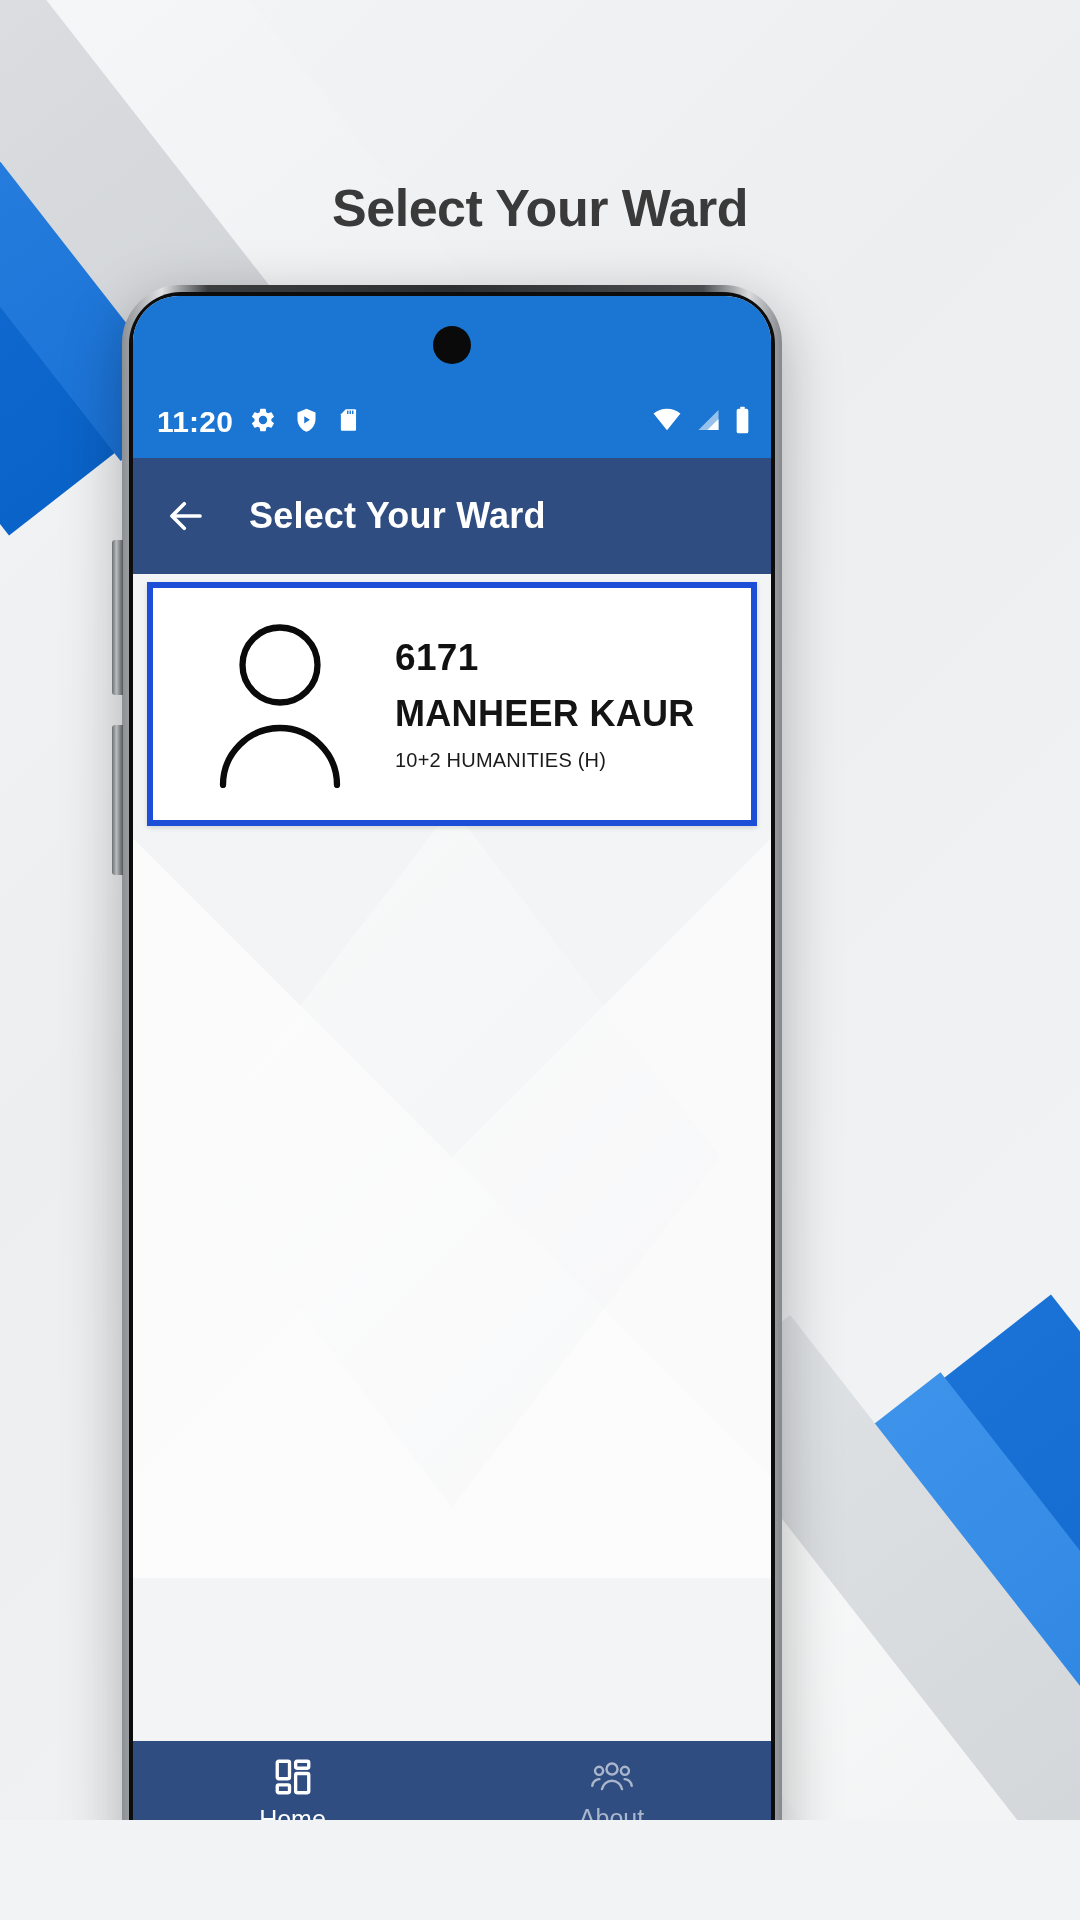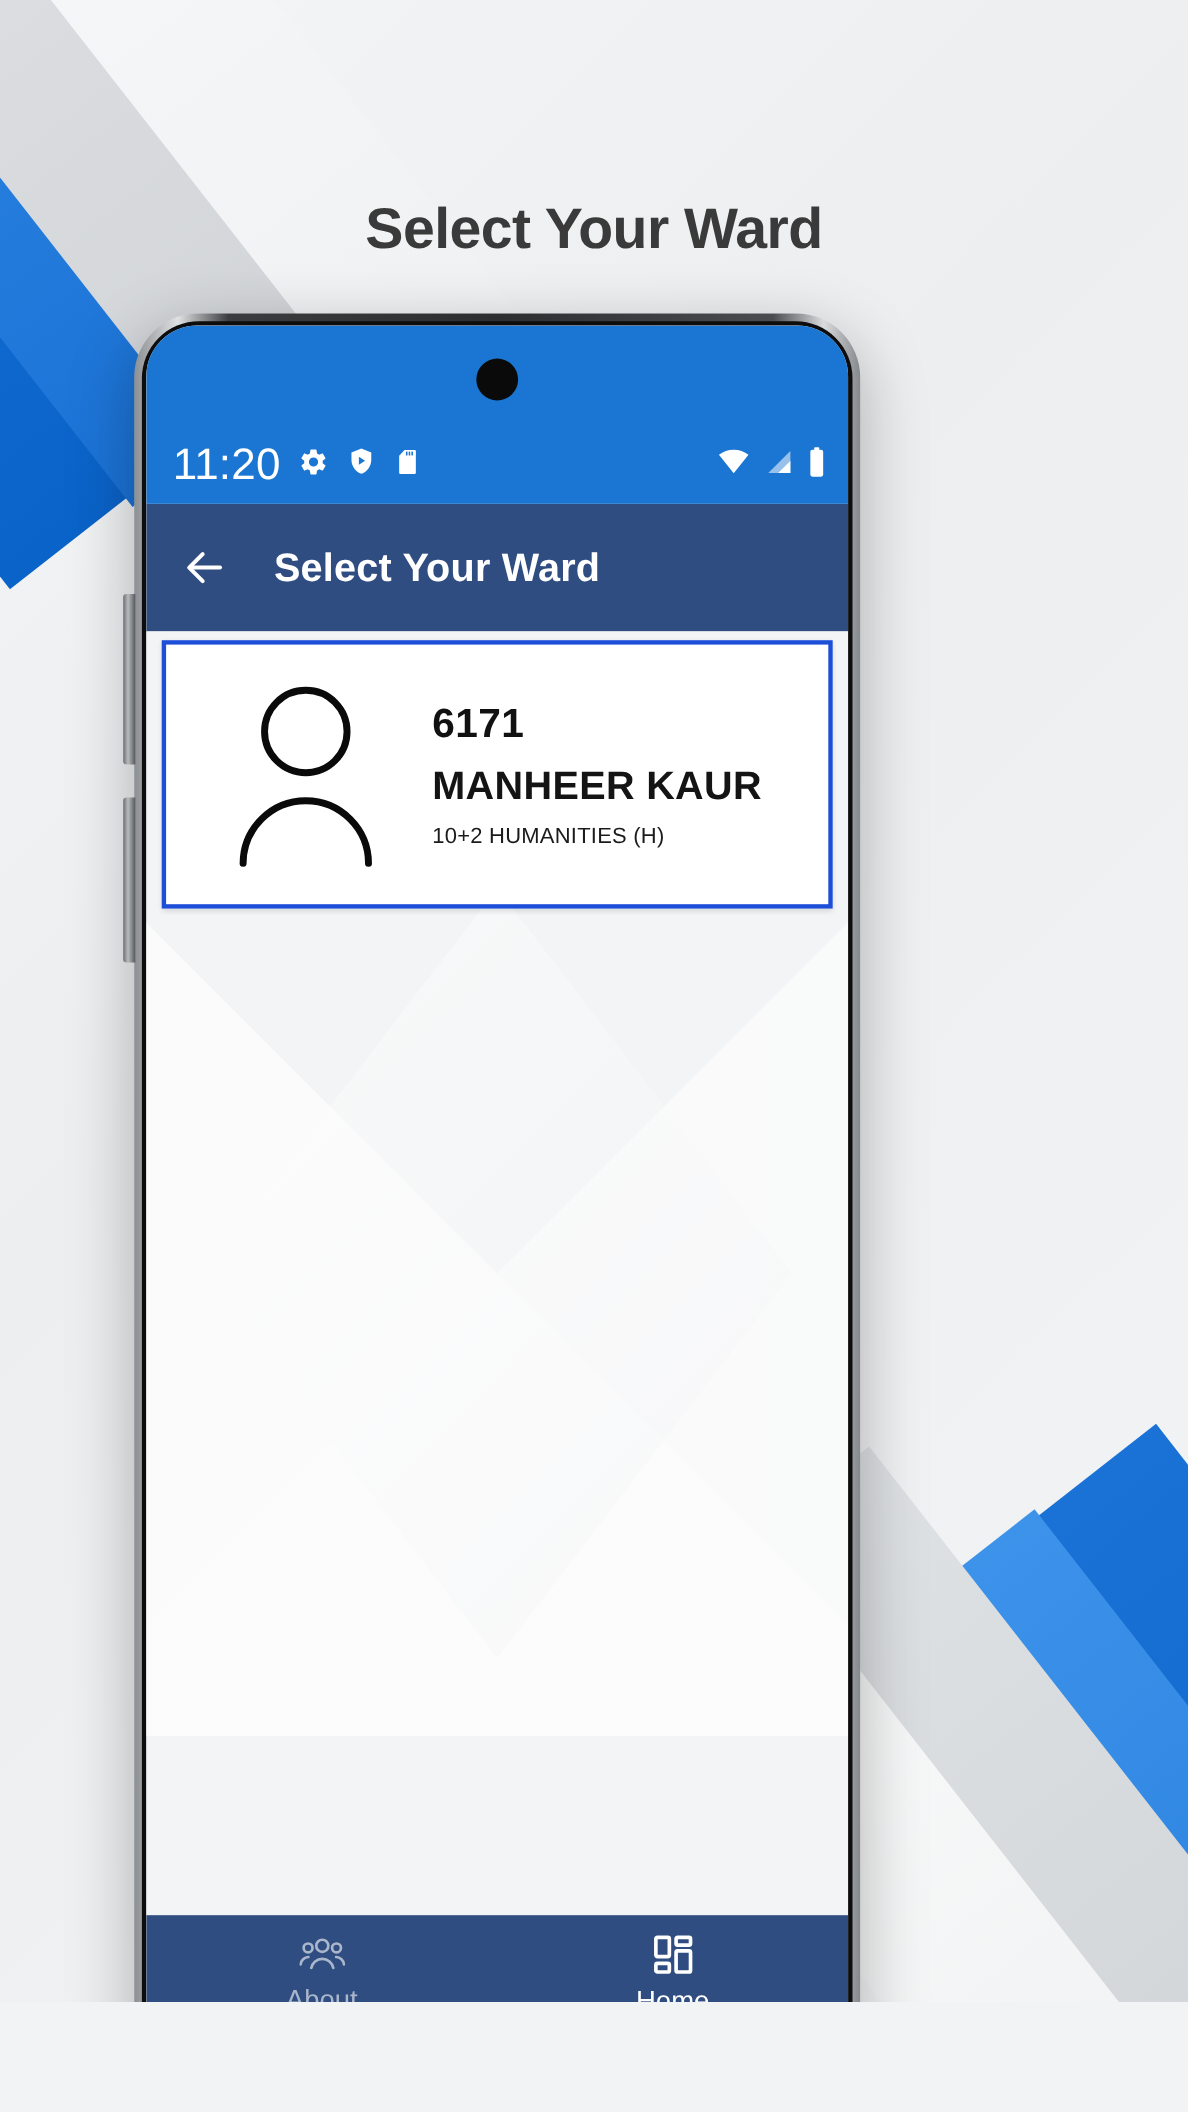--- a/index.html
+++ b/index.html
@@ -144,22 +144,22 @@
     position: absolute;
     left: 0; right: 0; bottom: 16px;
     height: 40px;
     display: flex;
     align-items: center;
     padding: 0 20px 0 24px;
   }
   .status-left { display: flex; align-items: center; gap: 16px; }
   .status-time {
     color: #fff;
-    font-size: 40px;
-    font-weight: 400;
+    font-size: 30px;
+    font-weight: 700;
     letter-spacing: 0.2px;
   }
   .status-right { margin-left: auto; display: flex; align-items: center; gap: 12px; }
   .sicon { display: block; }
 
   
   .appbar {
     height: 116px;
     background: #2f4d80;
     display: flex;
@@ -208,21 +208,21 @@
     clip-path: polygon(50% 0%, 100% 50%, 50% 100%, 0% 50%);
     opacity: 0.55;
   }
 
   
   .ward-card {
     position: relative;
     z-index: 3;
     margin: 8px 14px 0 14px;
     background: #ffffff;
-    border: 4px solid #1d4ed8;
+    border: 6px solid #1d4ed8;
     box-shadow: 0 2px 5px rgba(0,0,0,0.13);
     display: flex;
     align-items: center;
     padding: 26px 22px;
     min-height: 244px;
     cursor: pointer;
   }
   .ward-avatar {
     flex: 0 0 auto;
     width: 210px;
@@ -402,40 +402,40 @@
           <div class="ward-info">
             <div class="ward-id">6171</div>
             <div class="ward-name">MANHEER KAUR</div>
             <div class="ward-class">10+2 HUMANITIES (H)</div>
           </div>
         </div>
 
       </div>
 
       <div class="bottomnav">
+        <div class="nav-item active">
+          <svg width="42" height="42" viewBox="0 0 24 24" fill="none" stroke="#ffffff" stroke-width="1.9">
+            <rect x="3" y="3" width="7" height="10" rx="0.8"></rect>
+            <rect x="13.5" y="3" width="7.5" height="4" rx="0.8"></rect>
+            <rect x="13.5" y="10" width="7.5" height="11" rx="0.8"></rect>
+            <rect x="3" y="16.5" width="7" height="4.5" rx="0.8"></rect>
+          </svg>
+          <span class="nav-label">Home</span>
+        </div>
         <div class="nav-item inactive">
           <svg width="42" height="40" viewBox="0 0 26 24" fill="none" stroke="#aab6cb" stroke-width="1.5">
             <circle cx="13" cy="7" r="3.4"></circle>
             <path d="M6.8 19.5a6.3 6.3 0 0 1 12.4 0" stroke-linecap="round"></path>
             <circle cx="5" cy="8.2" r="2.5"></circle>
             <path d="M0.8 17.5a4.6 4.6 0 0 1 4.4-4.2" stroke-linecap="round"></path>
             <circle cx="21" cy="8.2" r="2.5"></circle>
             <path d="M25.2 17.5a4.6 4.6 0 0 0-4.4-4.2" stroke-linecap="round"></path>
           </svg>
           <span class="nav-label">About</span>
         </div>
-        <div class="nav-item active">
-          <svg width="42" height="42" viewBox="0 0 24 24" fill="none" stroke="#ffffff" stroke-width="1.9">
-            <rect x="3" y="3" width="7" height="10" rx="0.8"></rect>
-            <rect x="13.5" y="3" width="7.5" height="4" rx="0.8"></rect>
-            <rect x="13.5" y="10" width="7.5" height="11" rx="0.8"></rect>
-            <rect x="3" y="16.5" width="7" height="4.5" rx="0.8"></rect>
-          </svg>
-          <span class="nav-label">Home</span>
-        </div>
       </div>
 
       <div class="sysnav">
         <div class="sysnav-btn">
           <span class="tri-back"></span>
         </div>
         <div class="sysnav-btn">
           <span class="circle-home"></span>
         </div>
         <div class="sysnav-btn">

